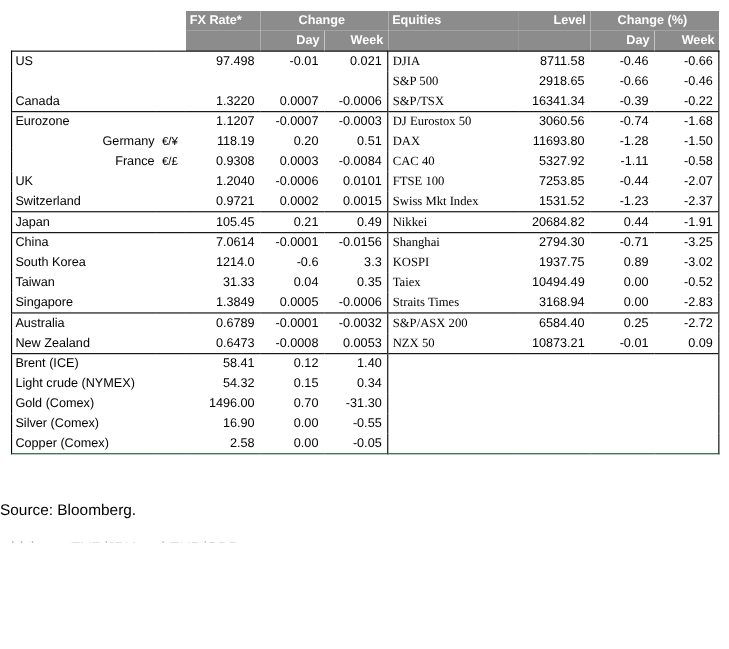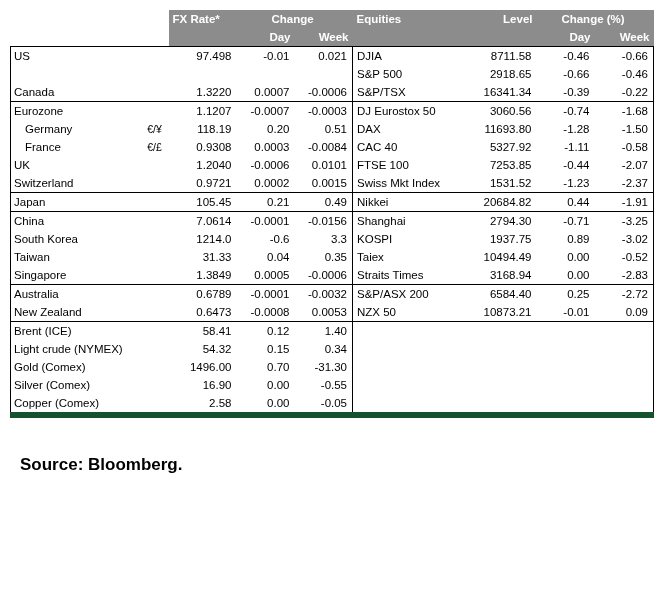--- a/index.html
+++ b/index.html
@@ -49,39 +49,38 @@
     font-weight: bold;
     text-align: right;
     padding-right: 4px !important;
     height: 19px;
     line-height: 19px;
   }
   .hdr.left { text-align: left; padding-left: 4px !important; padding-right: 0 !important; }
   .hdr.blank { background: #ffffff; }
 
   .nm { text-align: left; padding-left: 3px !important; }
-  .nm.indent { padding-left: 14px !important; }
+  .nm.indent { padding-left: 14px !important; text-align: right; }
   .num { text-align: right; padding-right: 5px !important; }
   .cur { text-align: center; font-size: 10.5px; }
-  .eq { text-align: left; padding-left: 4px !important; }
+  .eq { text-align: left; padding-left: 4px !important; font-family: Liberation Serif, serif; }
 
   
   .bt { border-top: 1px solid #000; }
-  .bb { border-bottom: 6px solid #14532d; }
+  .bb { border-bottom: 1px solid #14532d; }
   .br { border-right: 1px solid #000; }
 
   .outer-left { border-left: 1px solid #000; }
   .outer-right { border-right: 1px solid #000; }
 
   .note {
     position: absolute;
-    left: 20px;
-    font-size: 17px;
+    left: 0;
+    font-size: 14px;
     color: #000;
-    font-weight: bold;
   }
   #src { top: 455px; }
   #fn1 { top: 474px; }
   #fn2 { top: 490px; }
 </style>
 </head>
 <body>
 
 <div id="wrap">
 

